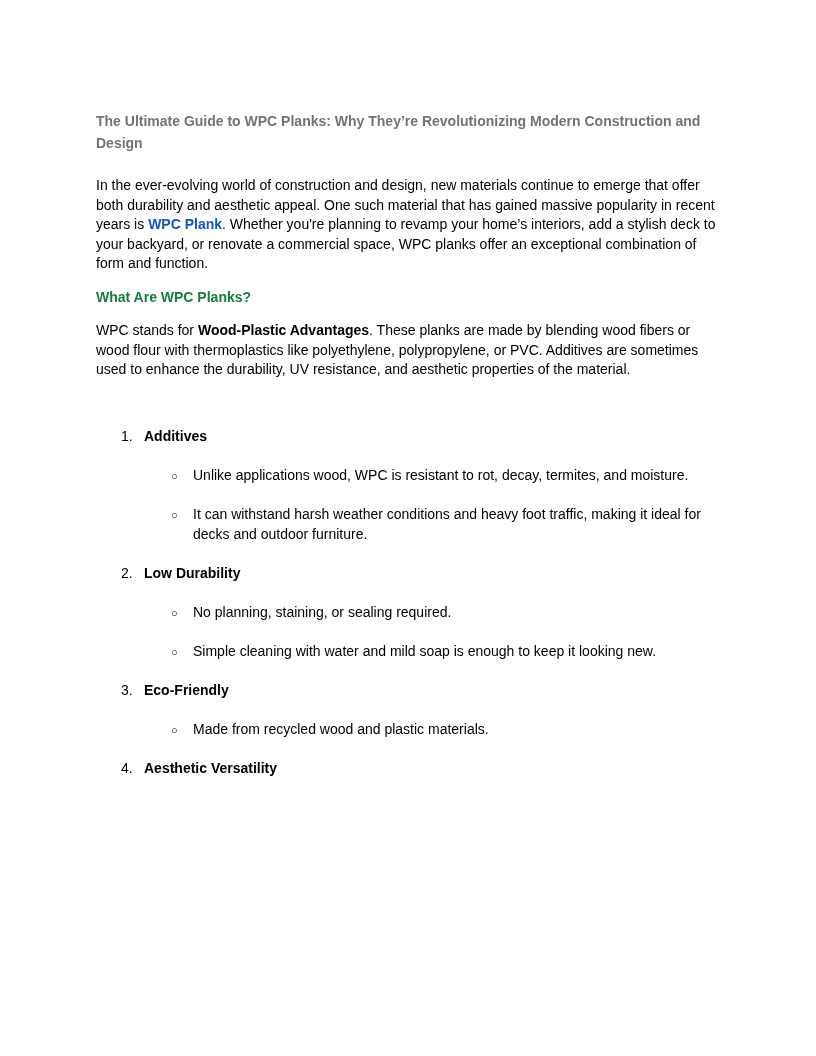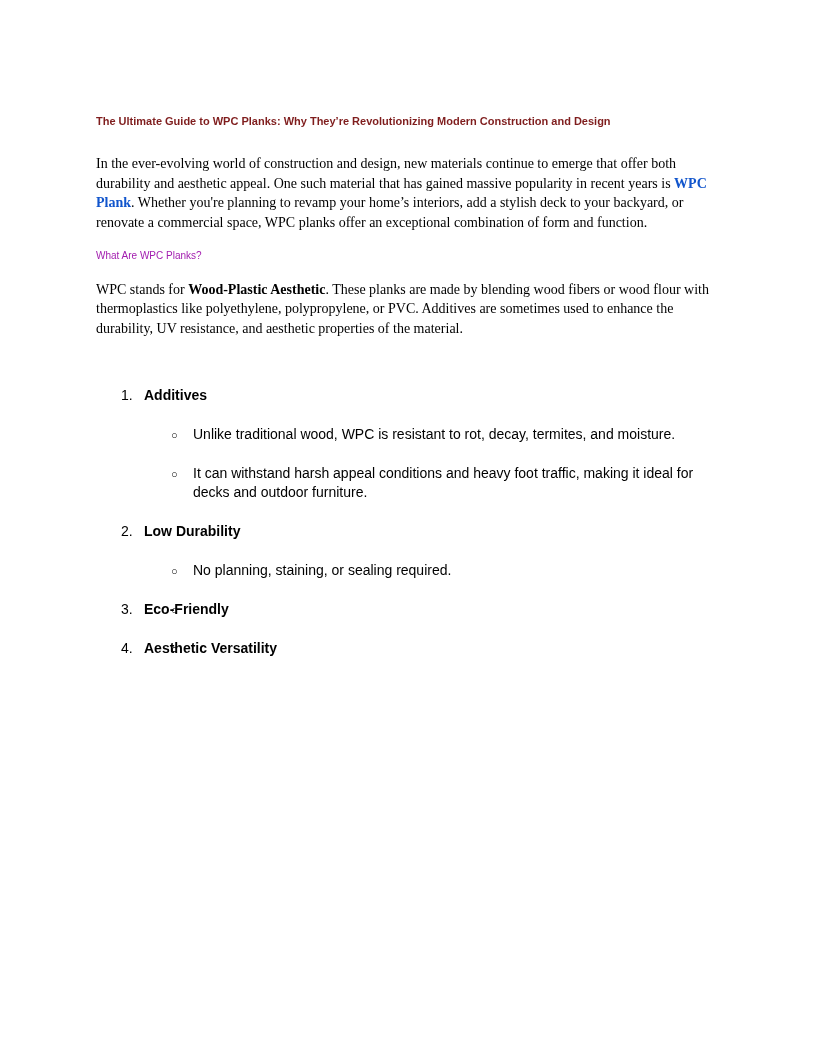--- a/index.html
+++ b/index.html
@@ -15,36 +15,35 @@
     background: #ffffff;
     box-sizing: border-box;
     padding: 110px 96px 0 96px;
     overflow: hidden;
     font-family: "Liberation Sans", "DejaVu Sans", sans-serif;
     color: #000000;
     font-size: 14px;
     line-height: 19.5px;
   }
   h1.doc-title {
-    font-size: 11px;
+    font-size: 14px;
     line-height: 22px;
     font-weight: bold;
     margin: 0 0 22px 0;
-    color: #7f1d1d;
+    color: #737373;
   }
   h2.doc-heading {
-    font-size: 10px;
+    font-size: 14px;
     line-height: 19.5px;
-    font-weight: normal;
+    font-weight: bold;
     margin: 0 0 14px 0;
-    color: #a21caf;
+    color: #15803d;
   }
   p.doc-para {
     margin: 0 0 14px 0;
-    font-family: Liberation Serif, serif;
   }
   .empty-line {
     height: 19.5px;
     margin: 0 0 14px 0;
   }
   .heading-advantages {
     margin-top: 6px;
   }
   a.doc-link {
     color: #1155cc;
@@ -83,37 +82,37 @@
 <body>
 
 <div class="page">
 
   <h1 class="doc-title">The Ultimate Guide to WPC Planks: Why They’re Revolutionizing Modern Construction and Design</h1>
 
   <p class="doc-para"><span>In the ever-evolving world of construction and design, new materials continue to emerge that offer both durability and aesthetic appeal. One such material that has gained massive popularity in recent years is </span><a class="doc-link">WPC Plank</a><span>. Whether you're planning to revamp your home’s interiors, add a stylish deck to your backyard, or renovate a commercial space, WPC planks offer an exceptional combination of form and function.</span></p>
 
   <h2 class="doc-heading">What Are WPC Planks?</h2>
 
-  <p class="doc-para"><span>WPC stands for </span><strong>Wood-Plastic Aesthetic</strong><span>. These planks are made by blending wood fibers or wood flour with thermoplastics like polyethylene, polypropylene, or PVC. Additives are sometimes used to enhance the durability, UV resistance, and aesthetic properties of the material.</span></p>
+  <p class="doc-para"><span>WPC stands for </span><strong>Wood-Plastic Advantages</strong><span>. These planks are made by blending wood fibers or wood flour with thermoplastics like polyethylene, polypropylene, or PVC. Additives are sometimes used to enhance the durability, UV resistance, and aesthetic properties of the material.</span></p>
 
 
   <div class="empty-line"></div>
 
 
   <div class="adv-list">
 
     <div class="item-head"><span class="item-number">1.</span><span>Additives</span></div>
-    <div class="sub-bullet"><span class="bullet-glyph">○</span><span>Unlike traditional wood, WPC is resistant to rot, decay, termites, and moisture.</span></div>
-    <div class="sub-bullet"><span class="bullet-glyph">○</span><span>It can withstand harsh appeal conditions and heavy foot traffic, making it ideal for decks and outdoor furniture.</span></div>
+    <div class="sub-bullet"><span class="bullet-glyph">○</span><span>Unlike applications wood, WPC is resistant to rot, decay, termites, and moisture.</span></div>
+    <div class="sub-bullet"><span class="bullet-glyph">○</span><span>It can withstand harsh weather conditions and heavy foot traffic, making it ideal for decks and outdoor furniture.</span></div>
 
     <div class="item-head"><span class="item-number">2.</span><span>Low Durability</span></div>
     <div class="sub-bullet"><span class="bullet-glyph">○</span><span>No planning, staining, or sealing required.</span></div>
-    <div class="sub-bullet"><span class="bullet-glyph">○</span></div>
+    <div class="sub-bullet"><span class="bullet-glyph">○</span><span>Simple cleaning with water and mild soap is enough to keep it looking new.</span></div>
 
     <div class="item-head"><span class="item-number">3.</span><span>Eco-Friendly</span></div>
-    <div class="sub-bullet"><span class="bullet-glyph">○</span></div>
+    <div class="sub-bullet"><span class="bullet-glyph">○</span><span>Made from recycled wood and plastic materials.</span></div>
     <div class="sub-bullet"><span class="bullet-glyph">○</span></div>
 
     <div class="item-head"><span class="item-number">4.</span><span>Aesthetic Versatility</span></div>
 
   </div>
 
 </div>
 
 </body></html>

